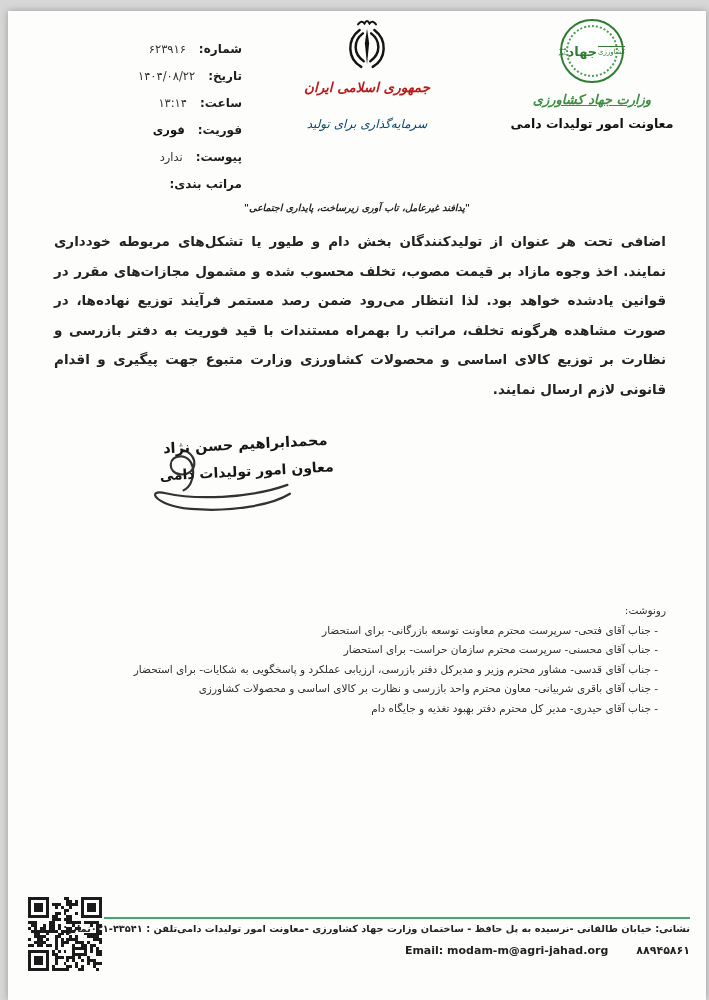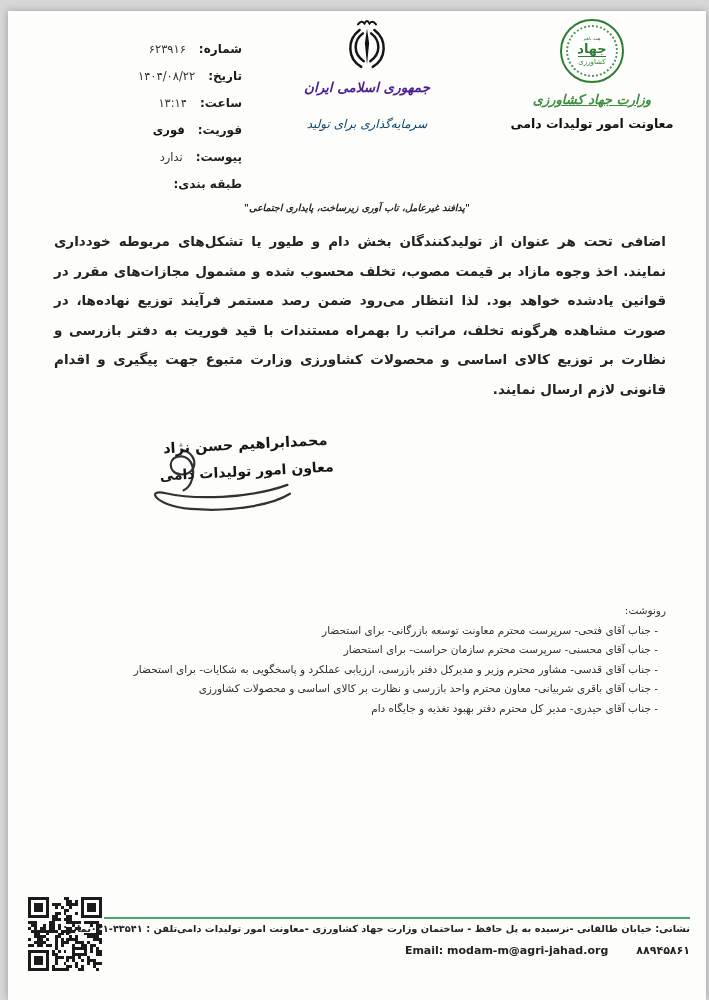--- a/index.html
+++ b/index.html
@@ -18,27 +18,27 @@
   }
   
   .fields { position:absolute; left:38px; top:24px; width:196px; direction:rtl; }
   .frow { display:flex; align-items:center; gap:13px; height:27px; }
   .flabel { font-weight:bold; font-size:12px; color:#1d1d1d; white-space:nowrap; }
   .fvalue { font-size:11.5px; color:#333; white-space:nowrap; }
   .fvalue.bold { font-weight:bold; color:#111; }
   
   .hcenter { position:absolute; left:276px; top:6px; width:166px; text-align:center; }
   .emblem { display:block; margin:0 auto; }
-  .country { font-size:13.5px; font-weight:bold; font-style:italic; margin-top:8px; color:#4c1d95; }
+  .country { font-size:13.5px; font-weight:bold; font-style:italic; margin-top:8px; color:#b91c1c; }
   .year-slogan { font-size:12px; font-style:italic; margin-top:22px; color:#0c4a6e; }
   .besmellah { font-size:15px; font-weight:bold; font-style:italic; margin-top:26px; color:#1b1b1b; }
   
   .hright { position:absolute; right:14px; top:8px; width:200px; text-align:center; }
   .jlogo { width:64px; height:64px; margin:0 auto; border:2px solid #2e7d32; border-radius:50%;
-           display:flex; flex-direction:column; align-items:center; justify-content:center; gap:1px;
+           display:flex; flex-direction:row; align-items:center; justify-content:center; gap:1px;
            position:relative; background:#fff; }
   .jlogo::before { content:""; position:absolute; inset:4px; border:2px dotted #4e9a52; border-radius:50%; }
   .jlogo .tiny { font-size:4.5px; color:#2e7d32; }
   .jlogo .main { font-size:13px; font-weight:bold; color:#2e7d32; line-height:13px; }
   .jlogo .sub  { font-size:7px; color:#2e7d32; border-top:1px solid #2e7d32; padding-top:1px;text-align:right; }
   .ministry-callig { margin-top:9px; font-size:13px; font-weight:bold; font-style:italic; color:#3e8e41;text-decoration:underline; }
   .department { margin-top:9px; font-size:12.5px; font-weight:bold; color:#111; }
   
   .motto { position:absolute; left:0; right:0; top:191px; text-align:center;
            font-size:9.5px; font-weight:bold; font-style:italic; color:#222; direction:rtl; }
@@ -86,21 +86,21 @@
     </div>
     <div class="frow">
       <span class="flabel">فوریت:</span>
       <span class="fvalue bold">فوری</span>
     </div>
     <div class="frow">
       <span class="flabel">پیوست:</span>
       <span class="fvalue">ندارد</span>
     </div>
     <div class="frow">
-      <span class="flabel">طبقه بندی:</span>
+      <span class="flabel">مراتب بندی:</span>
       <span class="fvalue"></span>
     </div>
   </div>
 
   <div class="hcenter">
     <svg class="emblem" width="50" height="54" viewBox="0 0 60 66">
       <g stroke="#141414" fill="none" stroke-linecap="round">
         <path d="M19 9 Q23 3 27 8 Q30 2 33 8 Q37 3 41 9" stroke-width="2.4"></path>
         <path d="M30 14 L32.6 32 L30 58 L27.4 32 Z" fill="#141414" stroke="none"></path>
         <path d="M25 20 C13 29 13 45 26 54" stroke-width="3"></path>

